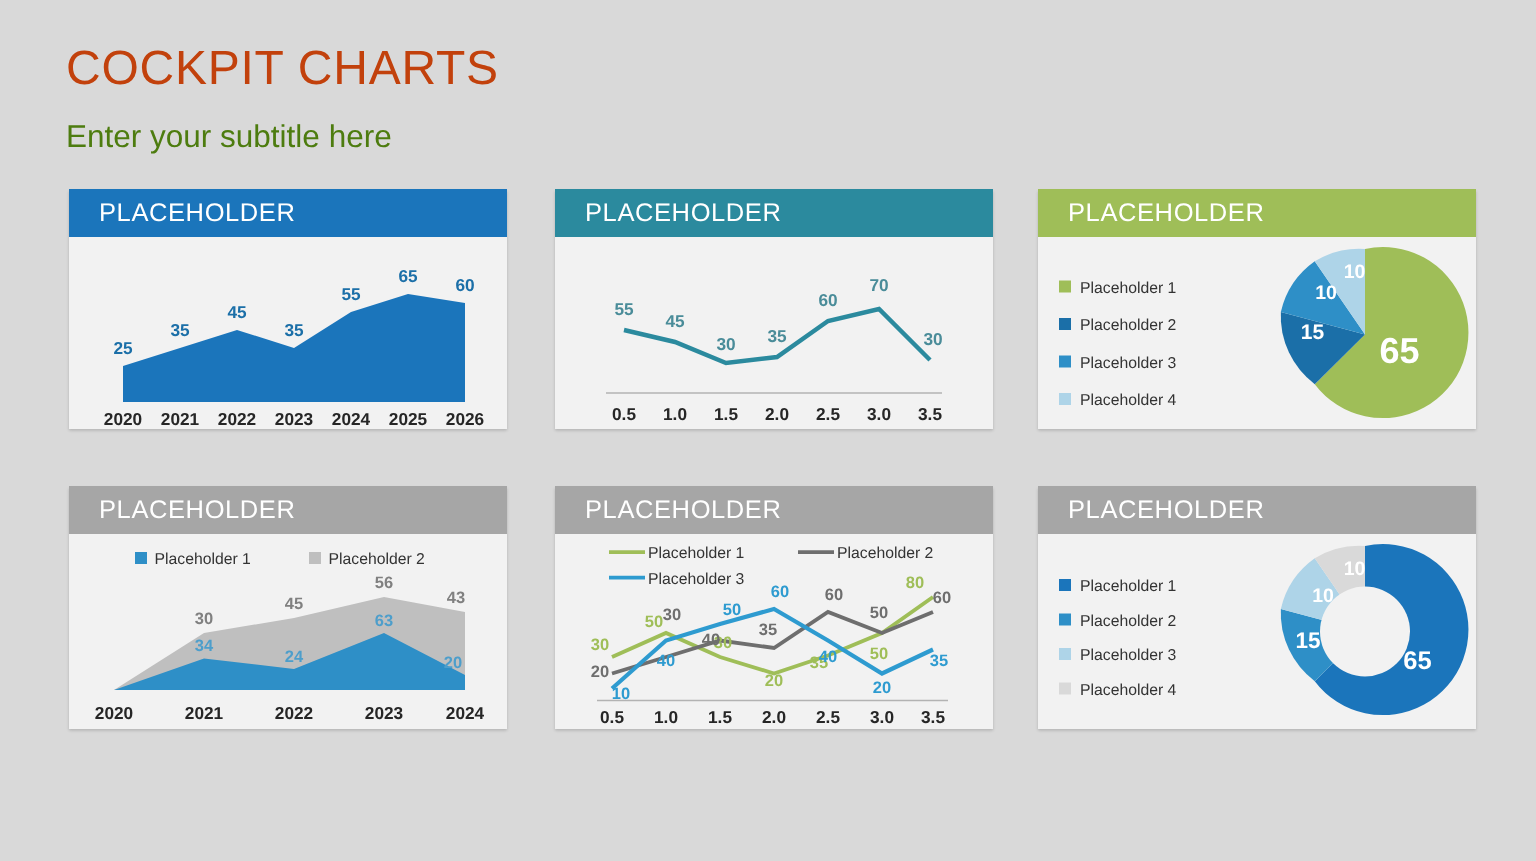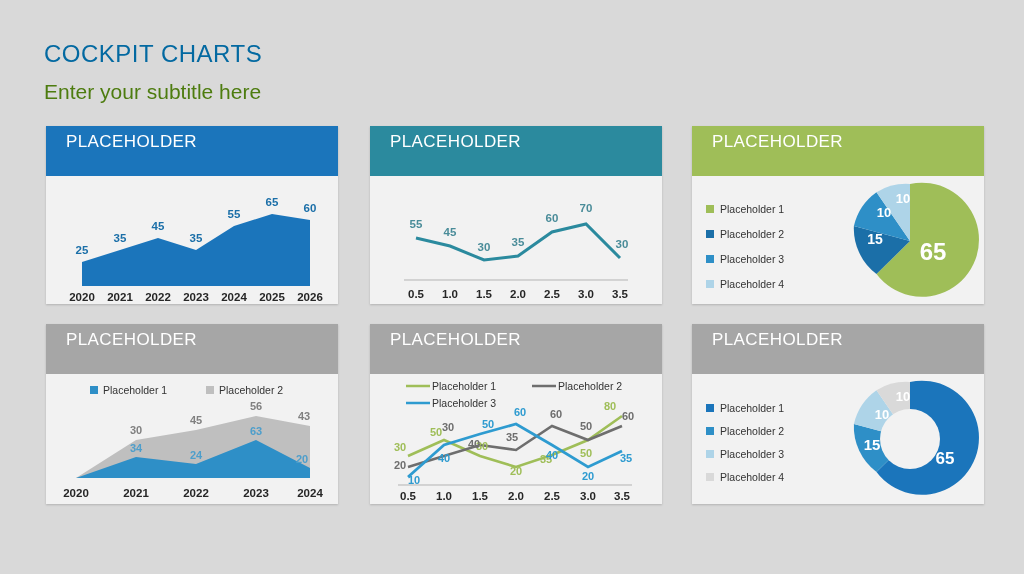--- a/index.html
+++ b/index.html
@@ -2,29 +2,29 @@
 <html><head>
 <meta charset="utf-8">
 <style>
   html,body{margin:0;padding:0;}
   body{
     width:1024px;height:574px;background:#d9d9d9;
     font-family:"Liberation Sans",sans-serif;overflow:hidden;position:relative;
   }
   .slide{position:absolute;inset:0;}
   .deck-title{
-    position:absolute;left:44px;top:40px;font-size:24px;letter-spacing:.5px;
-    color:#0369a1;font-weight:400;
+    position:absolute;left:44px;top:27px;font-size:32px;letter-spacing:.5px;
+    color:#c2410c;font-weight:400;
   }
   .deck-subtitle{
     position:absolute;left:44px;top:80px;font-size:21px;color:#4d7c0f;font-weight:400;
   }
   .panel{position:absolute;width:292px;background:#f2f2f2;box-shadow:0 1px 2px rgba(0,0,0,.18);}
   .panel-header{
-    height:50px;line-height:32px;padding-left:20px;color:#ffffff;
+    height:32px;line-height:32px;padding-left:20px;color:#ffffff;
     font-size:17px;letter-spacing:.4px;
   }
   .panel-body{position:relative;height:128px;}
   .p1{left:46px;top:126px;}
   .p2{left:370px;top:126px;}
   .p3{left:692px;top:126px;}
   .p4{left:46px;top:324px;}
   .p5{left:370px;top:324px;}
   .p6{left:692px;top:324px;}
   .panel-body.tall{height:130px;}

